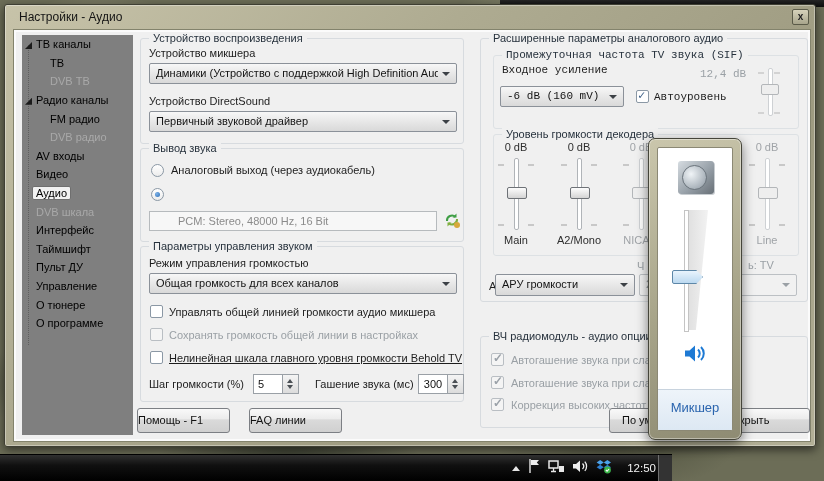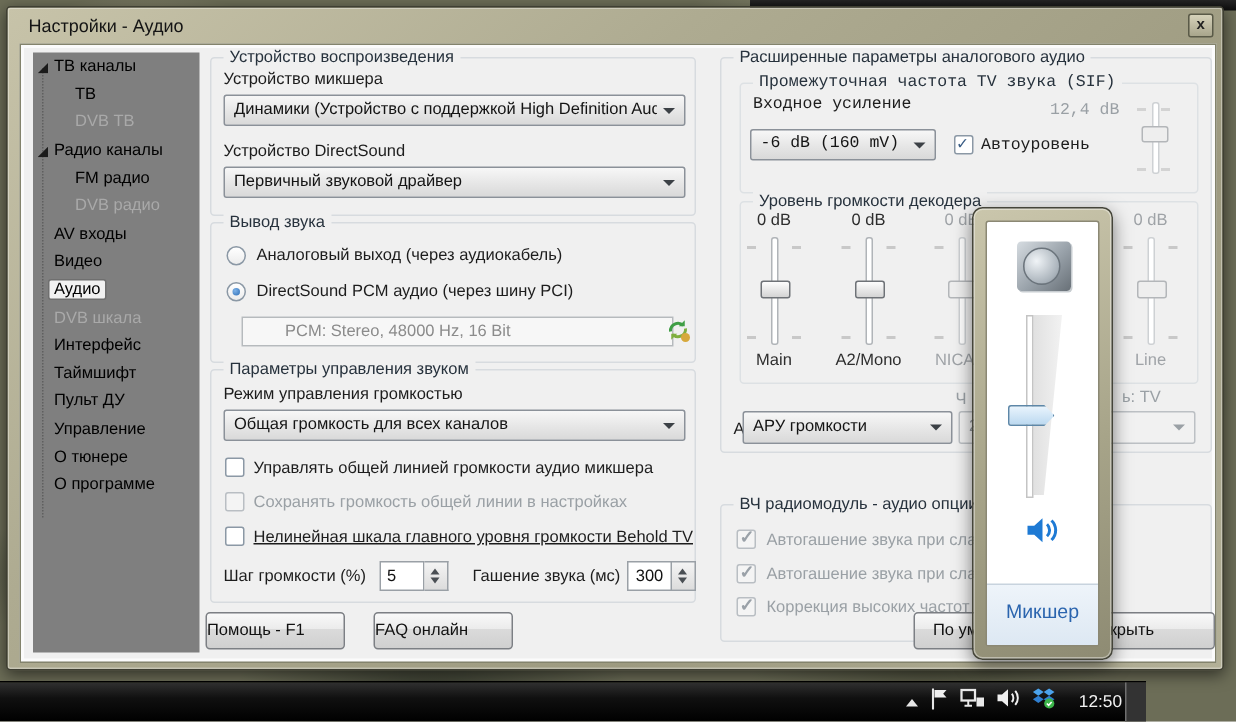--- a/index.html
+++ b/index.html
@@ -104,21 +104,21 @@
          clip-path:polygon(0 0,100% 0,45% 100%,0 100%);}
   .pgro{position:absolute;left:26px;top:62px;width:3px;height:120px;background:#fff;border:1px solid #c4c4c4;}
   .pth{position:absolute;left:14px;top:122px;width:31px;height:14px;box-sizing:border-box;
        background:linear-gradient(#e9f4fd,#bcd9f0);border:1px solid #5d87a8;
        clip-path:polygon(0 0,78% 0,100% 50%,78% 100%,0 100%);border-radius:2px;}
   .pspk{position:absolute;left:26px;top:196px;}
   .pfoot{position:absolute;left:0;right:0;bottom:0;height:40px;background:linear-gradient(#eef4fa,#dde8f3);
          border-top:1px solid #c8d3de;text-align:center;}
   .mixlink{display:inline-block;margin-top:10px;font-size:13px;color:#2a64ae;}
   
-  .taskbar{position:absolute;left:0;bottom:0;width:764px;height:26px;z-index:20;
+  .taskbar{position:absolute;left:0;bottom:0;width:672px;height:26px;z-index:20;
            background:linear-gradient(#303030,#101010 40%,#000);border-top:1px solid #000;}
   .tray{position:absolute;right:16px;top:0;height:26px;display:flex;align-items:center;gap:7px;}
   .hidarrow{width:0;height:0;border-left:4px solid transparent;border-right:4px solid transparent;border-bottom:5px solid #e6e6e6;}
   .clock{font-size:11.5px;color:#f2f2f2;margin-left:8px;}
   .showdesk{position:absolute;right:0;top:0;width:13px;height:26px;background:#333;border-left:1px solid #6f6f6f;}
 </style>
 </head>
 <body>
 
 <div class="top-dark"></div>
@@ -209,22 +209,21 @@
         <span class="cval">Первичный звуковой драйвер</span>
         <span class="carrow"></span>
       </div>
     </div>
 
     <div class="group" style="left:126px;top:118px;width:324px;height:94px;">
       <span class="glabel">Вывод звука</span>
       <span class="radio" style="left:10px;top:15px;"></span>
       <div class="lbl" style="left:30px;top:15px;">Аналоговый выход (через аудиокабель)</div>
       <span class="radio sel" style="left:10px;top:39px;"></span>
-      <div class="lbl" style="left:30px;top:39px;">DirectSound PCM аудио (через шину PCI)</div>
-      <div class="field" style="left:20px;top:62px;width:288px;padding-left:28px;">PCM: Stereo, 48000 Hz, 16 Bit</div>
+      <div class="field" style="left:8px;top:62px;width:288px;padding-left:28px;">PCM: Stereo, 48000 Hz, 16 Bit</div>
       <span style="position:absolute;left:302px;top:62px;">
         <svg width="18" height="18" viewBox="0 0 18 18">
           <path d="M4 10a5 5 0 0 1 8.5-4" fill="none" stroke="#3f9e45" stroke-width="2"></path>
           <path d="M13.5 2.5v4h-4z" fill="#3f9e45"></path>
           <path d="M14 8a5 5 0 0 1-8.5 4" fill="none" stroke="#7faf3f" stroke-width="2"></path>
           <path d="M4.5 15.5v-4h4z" fill="#7faf3f"></path>
           <circle cx="14" cy="14" r="3" fill="#d7a93c"></circle>
         </svg>
       </span>
     </div>
@@ -348,21 +347,21 @@
           <span class="cb checked cbdis"></span>
           <span class="rflabel">Автогашение звука при слаб</span>
         </div>
         <div class="rfrow">
           <span class="cb checked cbdis"></span>
           <span class="rflabel">Коррекция высоких частот з</span>
         </div>
     </div>
 
     <div class="btn" style="left:123px;top:378px;width:93px;">Помощь - F1</div>
-    <div class="btn" style="left:235px;top:378px;width:93px;">FAQ онлайн</div>
+    <div class="btn" style="left:235px;top:378px;width:93px;">FAQ линии</div>
     <div class="btn leftal" style="left:595px;top:378px;width:112px;">По ум</div>
     <div class="btn" style="left:712px;top:378px;width:84px;">Закрыть</div>
   </div>
 </div>
 
 <div class="popup">
   <div class="pinner">
     <div class="devicon"></div>
     <div class="wedge"></div>
     <div class="pgro"></div>

